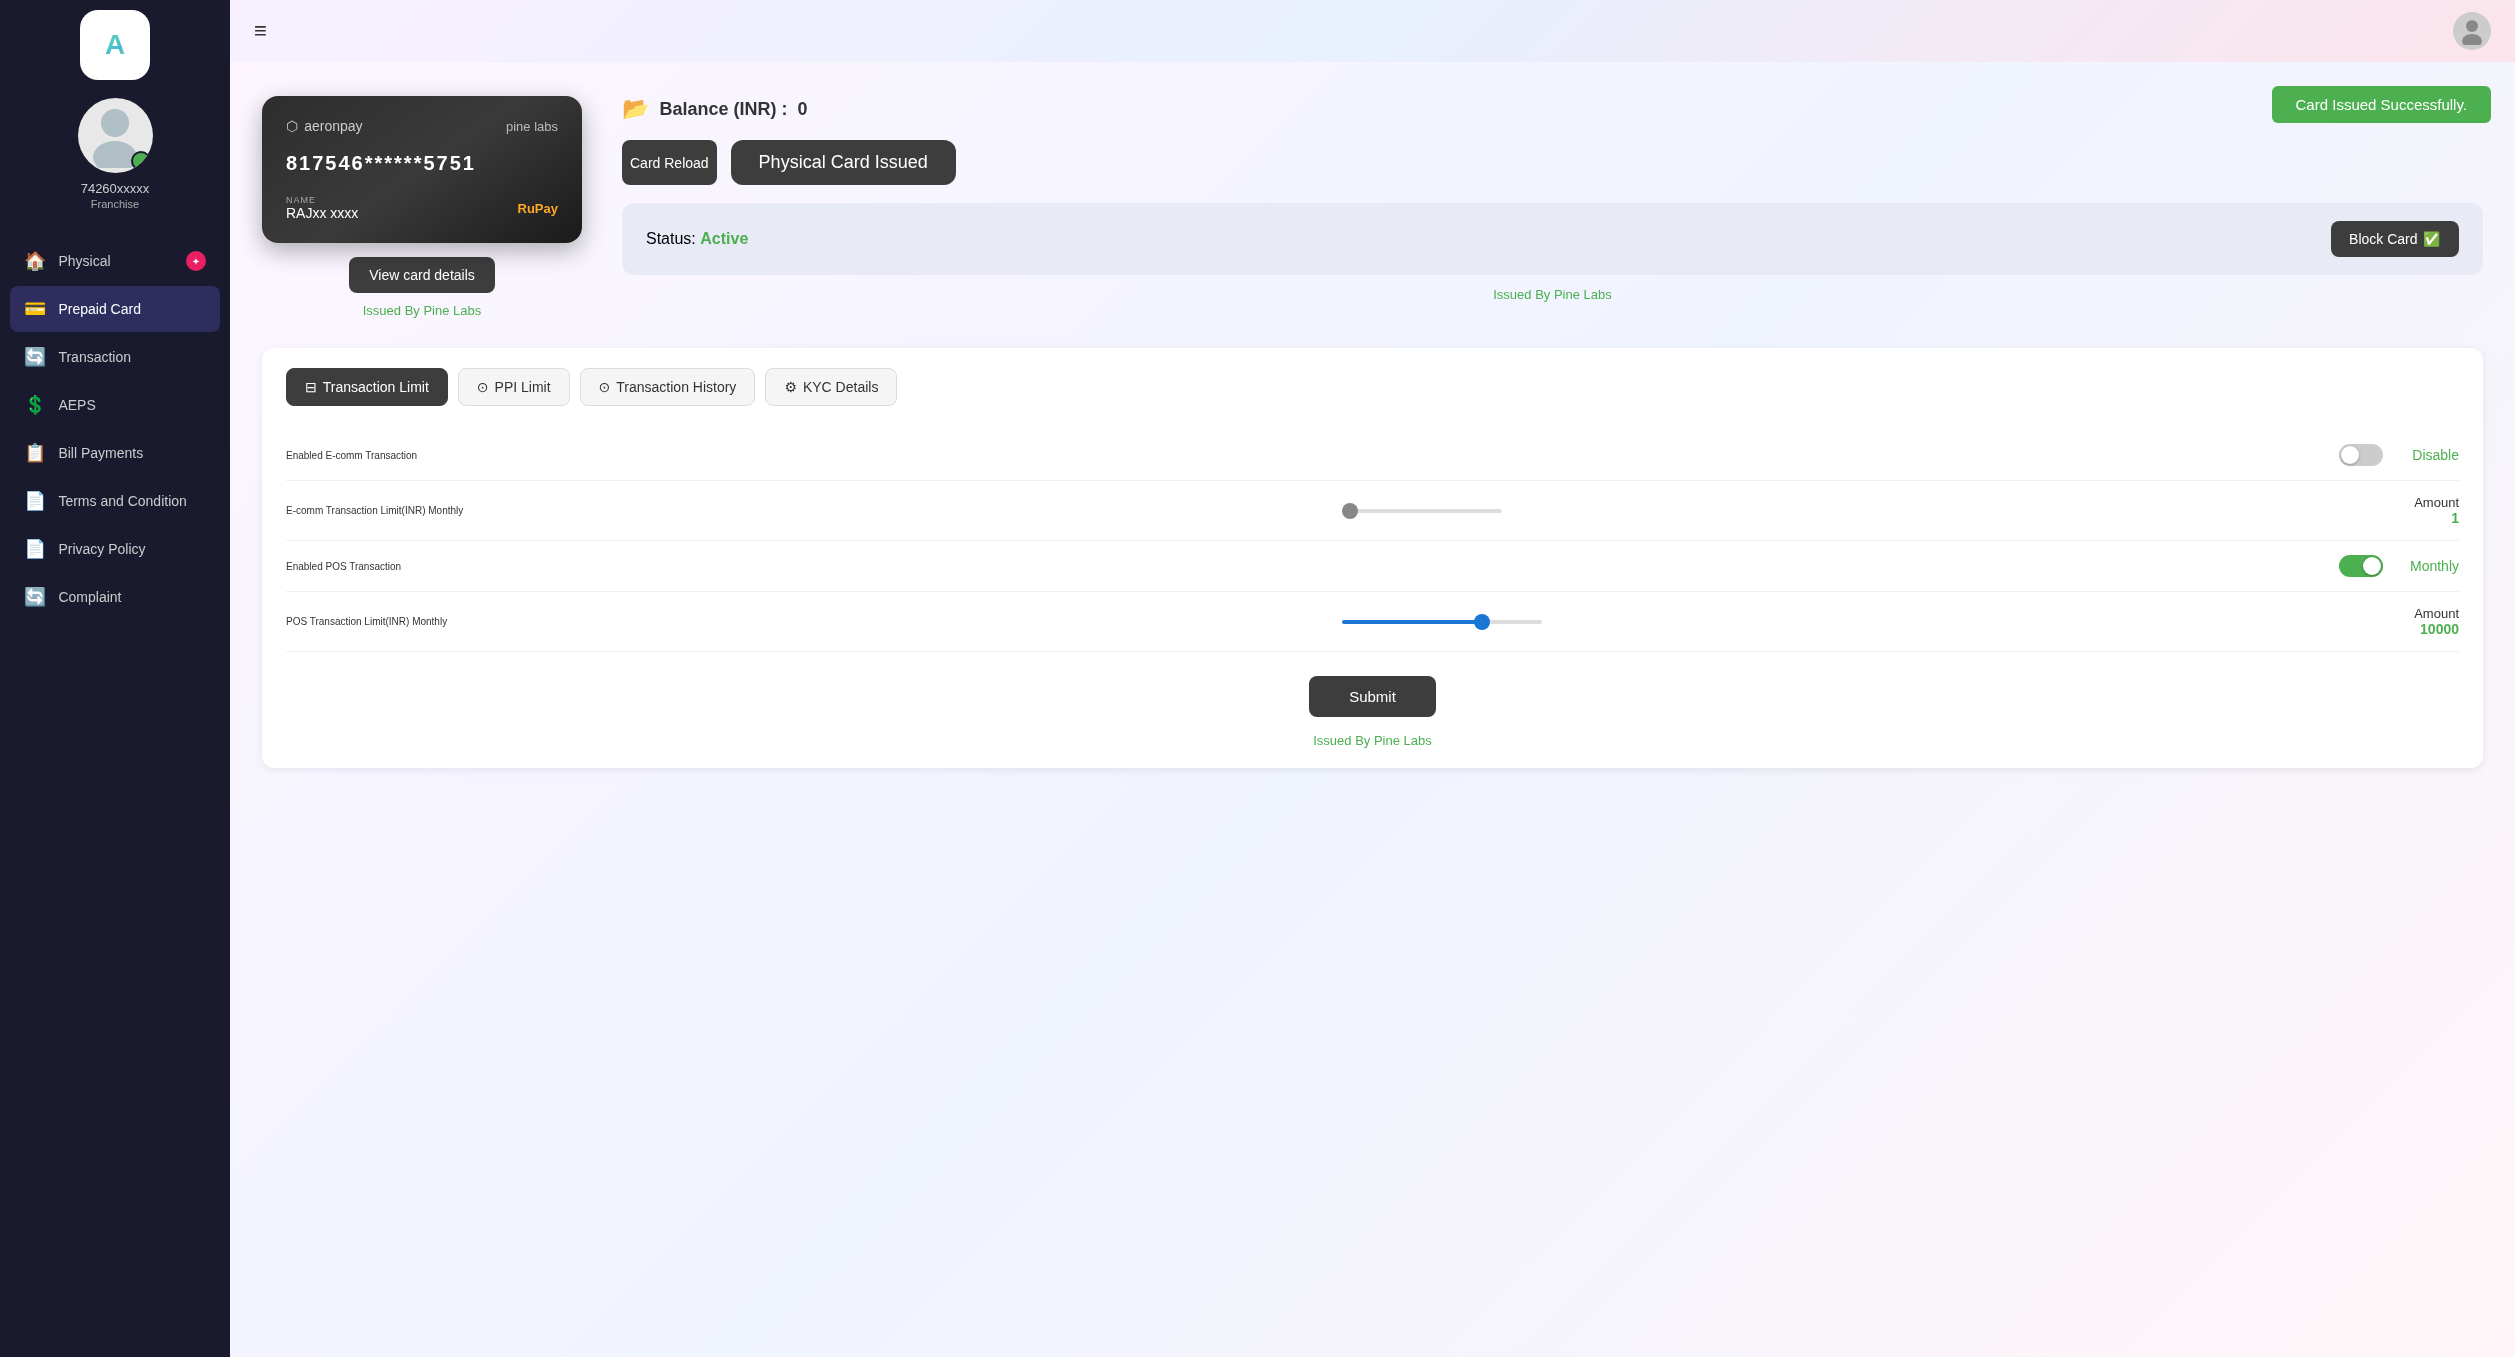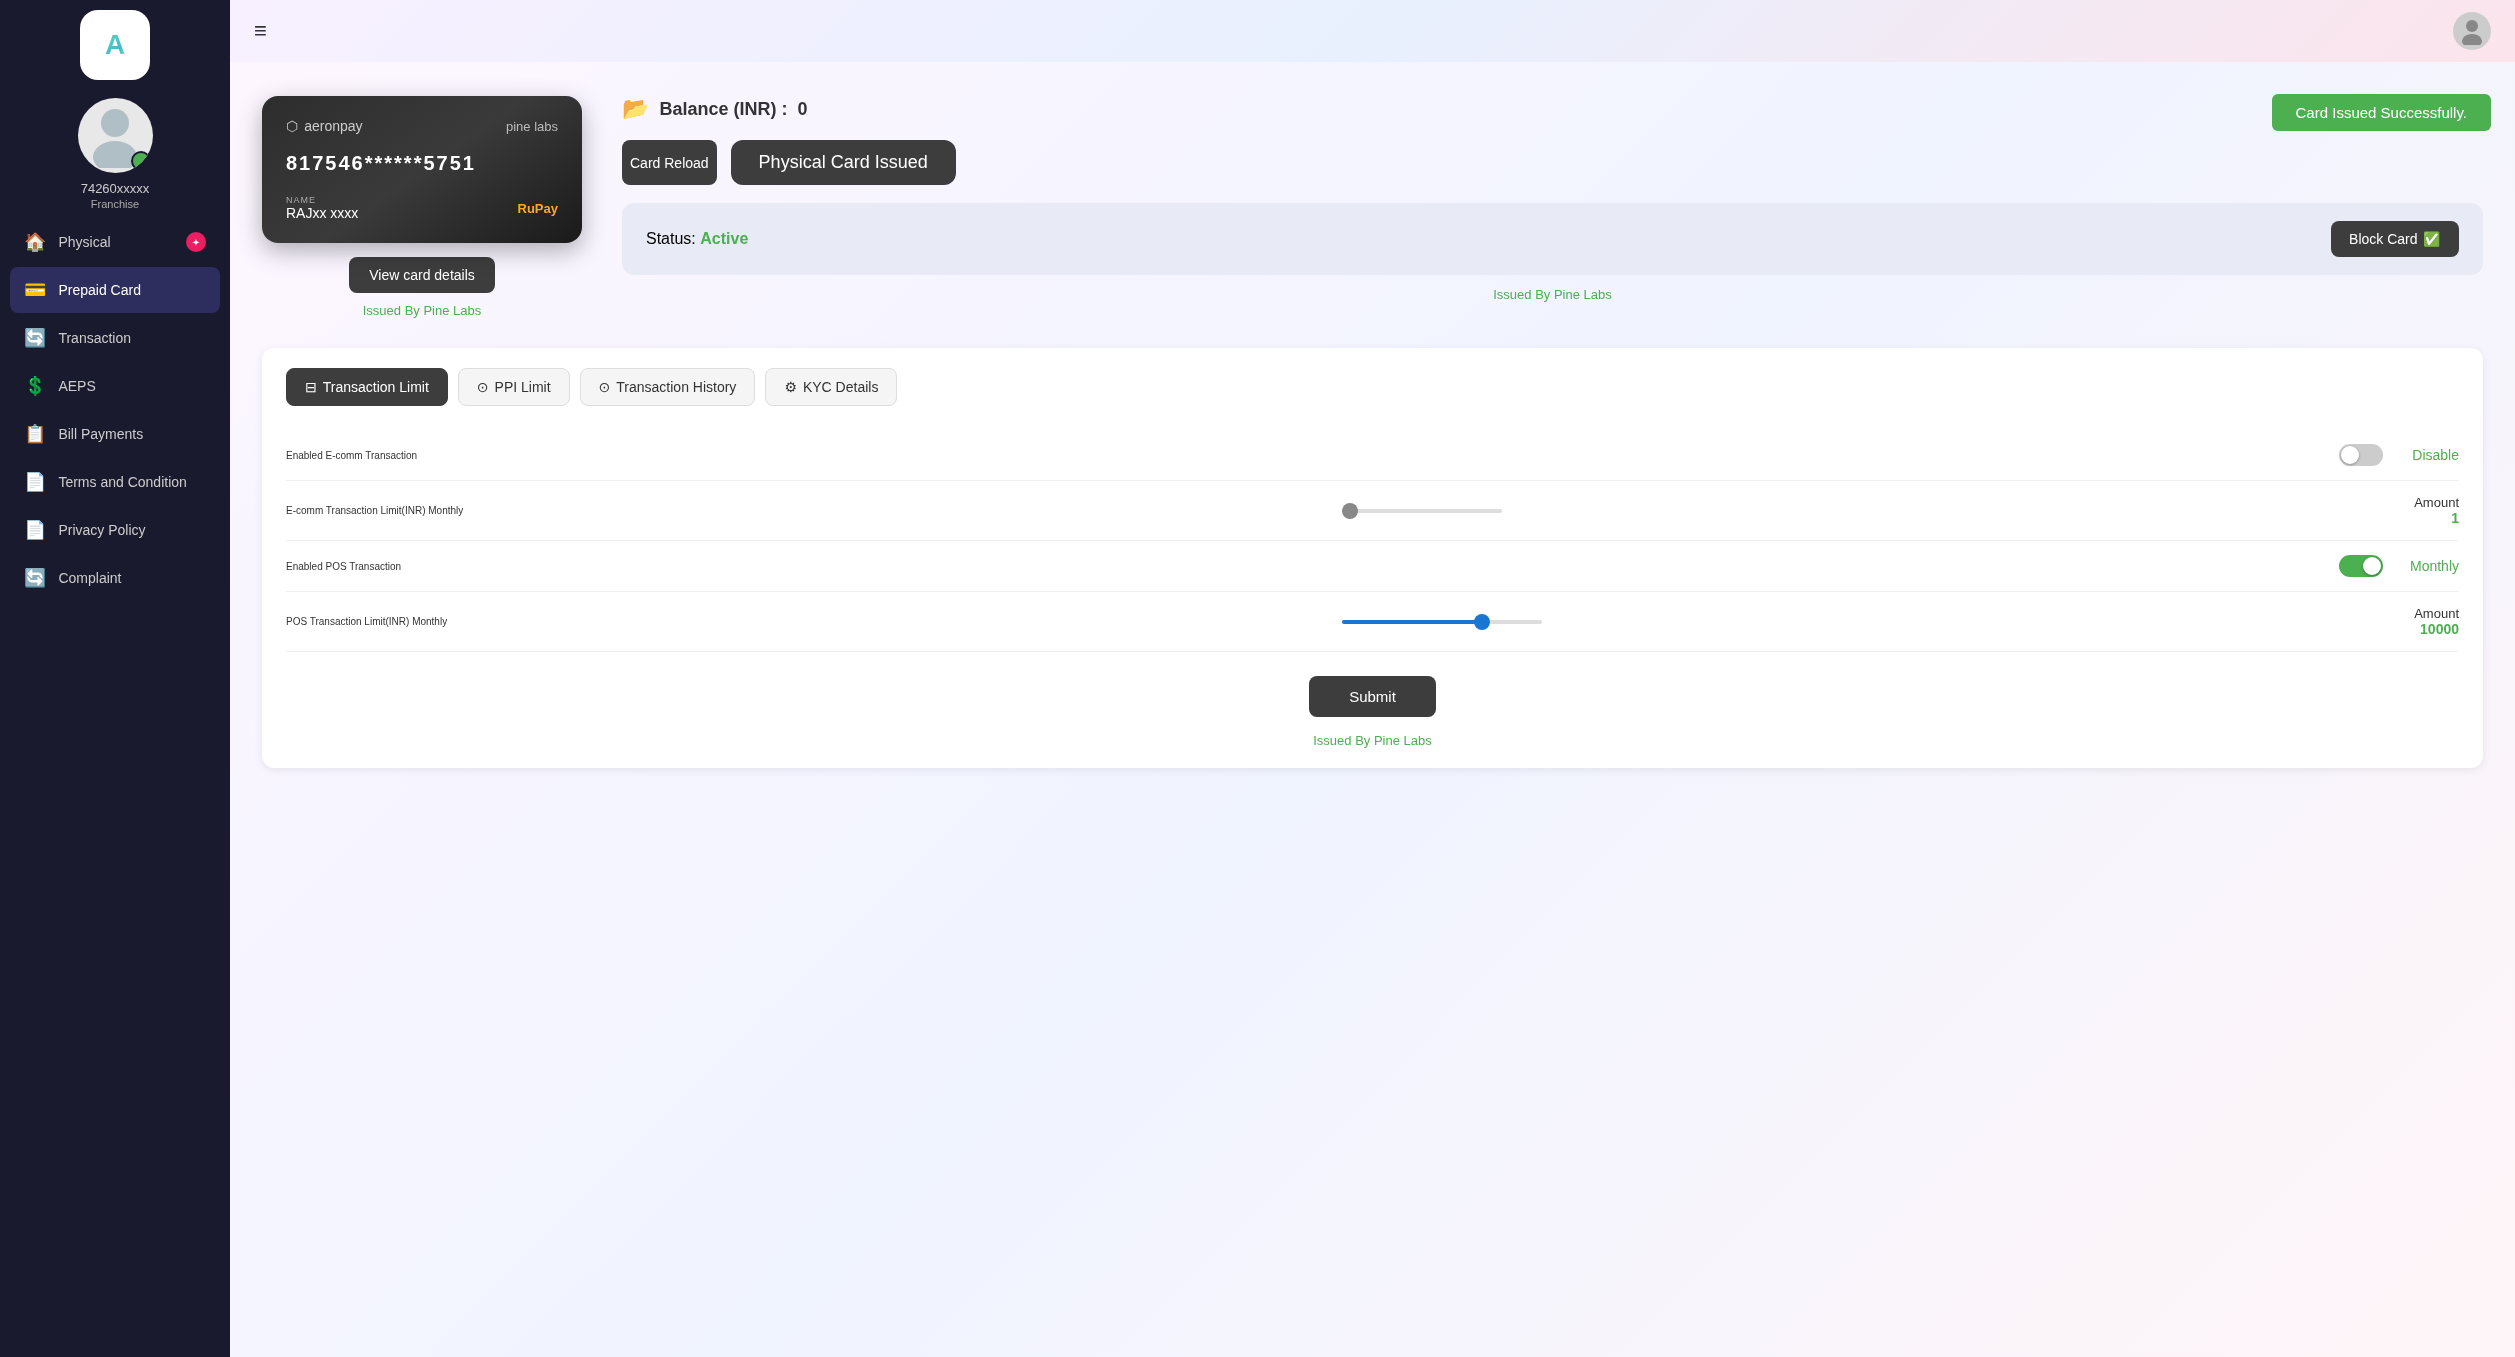--- a/index.html
+++ b/index.html
@@ -53,21 +53,21 @@
       border: 2px solid #1a1a2e;
     }
     .sidebar-user-id {
       font-size: 13px;
       color: #ccc;
       margin-bottom: 2px;
     }
     .sidebar-role {
       font-size: 11px;
       color: #aaa;
-      margin-bottom: 9px;
+      margin-bottom: 28px;
     }
     .sidebar-nav {
       width: 100%;
       padding: 0 10px;
     }
     .sidebar-item {
       display: flex;
       align-items: center;
       gap: 12px;
       padding: 12px 14px;
@@ -130,21 +130,21 @@
       flex: 1;
       background: linear-gradient(135deg, #fdf6ff 0%, #f0f4ff 50%, #fff5f8 100%);
       overflow-y: auto;
       padding: 24px 32px;
       position: relative;
     }
 
     
     .success-banner {
       position: absolute;
-      top: 32px;
+      top: 24px;
       right: 24px;
       background: #4caf50;
       color: #fff;
       padding: 10px 24px;
       border-radius: 6px;
       font-size: 15px;
       font-weight: 500;
       z-index: 10;
     }
 

